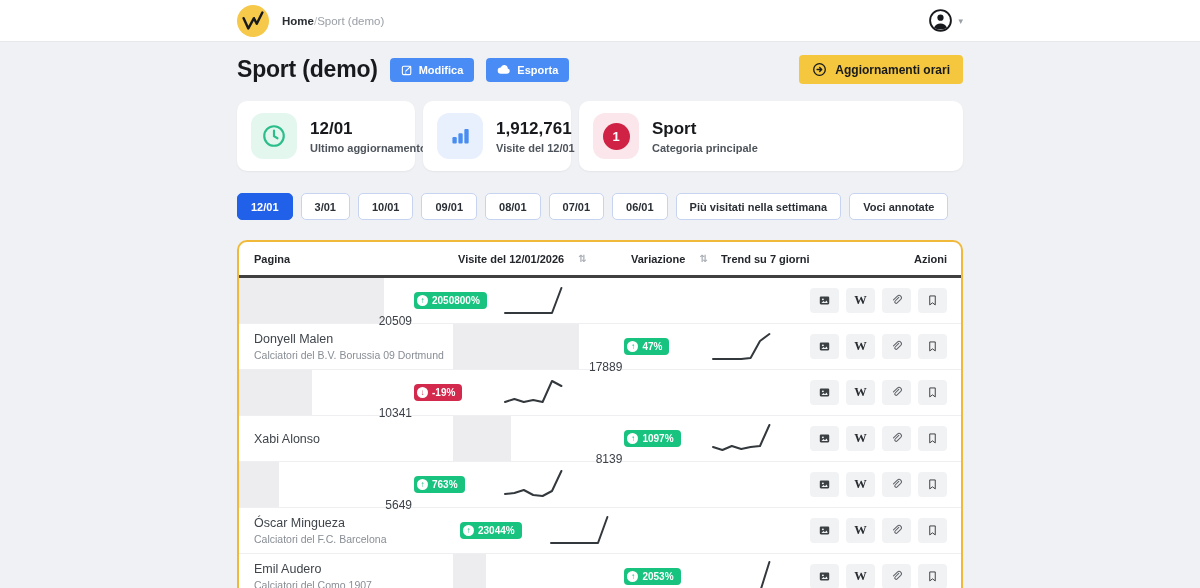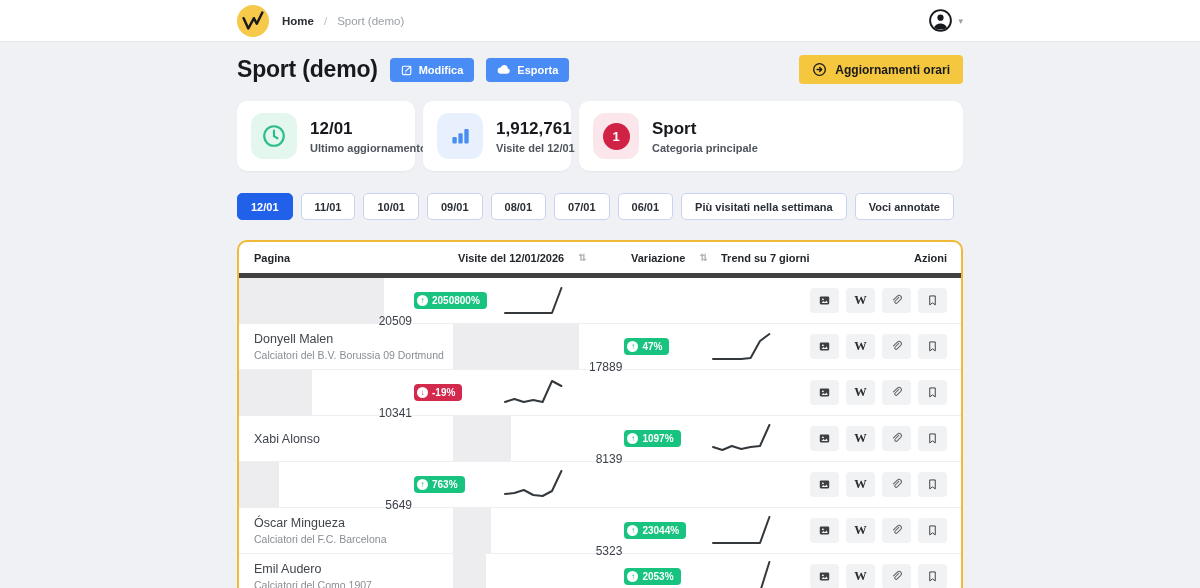--- a/index.html
+++ b/index.html
@@ -7,21 +7,21 @@
     margin: 0; width: 1200px; height: 588px; overflow: hidden;
     background: #f0f1f4; color: #202124;
     font-family: "Liberation Sans", "DejaVu Sans", sans-serif;
   }
   .container { width: 726px; margin: 0 auto; }
 
   
   .topbar { height: 42px; background: #fff; border-bottom: 1px solid #e7e8ea; }
   .topbar-inner { display: flex; align-items: center; width: 726px; margin: 0 auto; height: 100%; }
   .logo { width: 32px; height: 32px; border-radius: 50%; background: #f6c94a; display: flex; align-items: center; justify-content: center; flex: none; }
-  .crumbs { display: flex; align-items: center; gap: 10px; margin-left: 13px; font-size: 11.5px; }
+  .crumbs { display: flex; align-items: center; margin-left: 13px; font-size: 11.5px; }
   .crumb-home { font-weight: 700; color: #2a2e33; cursor: pointer; }
   .crumb-sep { color: #b7bbc0; }
   .crumb-cur { color: #9aa0a6; }
   .usermenu { margin-left: auto; display: flex; align-items: center; gap: 5px; cursor: pointer; }
   .chev { color: #9aa0a6; font-size: 9px; }
 
   
   .title-row { display: flex; align-items: center; margin-top: 13px; }
   h1 { font-size: 23px; margin: 0; font-weight: 700; letter-spacing: -0.2px; color: #17191c; }
   .btn { border: none; cursor: pointer; font-family: inherit; display: inline-flex; align-items: center; border-radius: 4px; }
@@ -38,21 +38,21 @@
   .card-value { font-size: 17px; font-weight: 800; color: #17191c; white-space: nowrap; }
   .card-label { font-size: 11px; font-weight: 600; color: #4e545b; margin-top: 3px; white-space: nowrap; }
 
   
   .tabs { display: flex; gap: 8px; margin-top: 22px; }
   .tab { height: 27px; padding: 0 13px; font-size: 11px; font-weight: 600; color: #2a2f35; background: #fff; border: 1px solid #c6d4f2; border-radius: 5px; cursor: pointer; font-family: inherit; white-space: nowrap; }
   .tab.active { background: #2160e8; border-color: #2160e8; color: #fff; }
 
   
   .panel { margin-top: 20px; background: #fff; border: 2px solid #f0b93a; border-radius: 10px; overflow: hidden; }
-  .thead { display: flex; align-items: center; height: 36px; font-size: 11px; font-weight: 700; color: #23272c; border-bottom: 5px solid #404040; }
+  .thead { display: flex; align-items: center; height: 36px; font-size: 11px; font-weight: 700; color: #23272c; border-bottom: 3px solid #404040; }
   .hcell { display: flex; align-items: center; }
   .col-page    { width: 219px; padding-left: 15px; }
   .col-visits  { width: 173px; position: relative; text-align: right; }
   .col-var     { width: 90px; }
   .col-trend   { width: 102px; }
   .col-actions { flex: 1; display: flex; justify-content: flex-end; align-items: center; padding-right: 14px; gap: 7px; }
   .sort { color: #a7adb3; font-size: 10px; margin-left: 14px; cursor: pointer; }
 
   .trow { display: flex; align-items: stretch; height: 46px; border-bottom: 1px solid #efeff2; }
   .cell { display: flex; flex-direction: column; justify-content: center; }
@@ -158,21 +158,21 @@
       </div>
       <div>
         <div class="card-value">Sport</div>
         <div class="card-label">Categoria principale</div>
       </div>
     </div>
   </div>
 
   <div class="tabs">
       <button class="tab active">12/01</button>
-      <button class="tab">11/01</button>
+      <button class="tab">3/01</button>
       <button class="tab">10/01</button>
       <button class="tab">09/01</button>
       <button class="tab">08/01</button>
       <button class="tab">07/01</button>
       <button class="tab">06/01</button>
       <button class="tab">Più visitati nella settimana</button>
       <button class="tab">Voci annotate</button>
     </div>
 
   <div class="panel">
@@ -430,24 +430,20 @@
                 </svg>
               </span>
             </button>
           </div>
         </div>
         <div class="trow">
           <div class="cell col-page">
             <div class="pname">Óscar Mingueza</div>
             <div class="psub">Calciatori del F.C. Barcelona</div>
           </div>
-          <div class="cell col-visits">
-            <div class="bar" style="width: 38px;"></div>
-            <div class="vnum">5323</div>
-          </div>
           <div class="cell col-var">
             <span class="badge up">
               <span class="bdot">↑</span>
               <span>23044%</span>
             </span>
           </div>
           <div class="cell col-trend spark">
             <svg width="62" height="38" viewBox="0 0 62 38">
               <polyline points="3.0,31 12.4,31 21.8,31 31.2,31 40.6,31 50.0,31 59.4,5" fill="none" stroke="#33383d" stroke-width="2" stroke-linejoin="round" stroke-linecap="round"></polyline>
             </svg>

